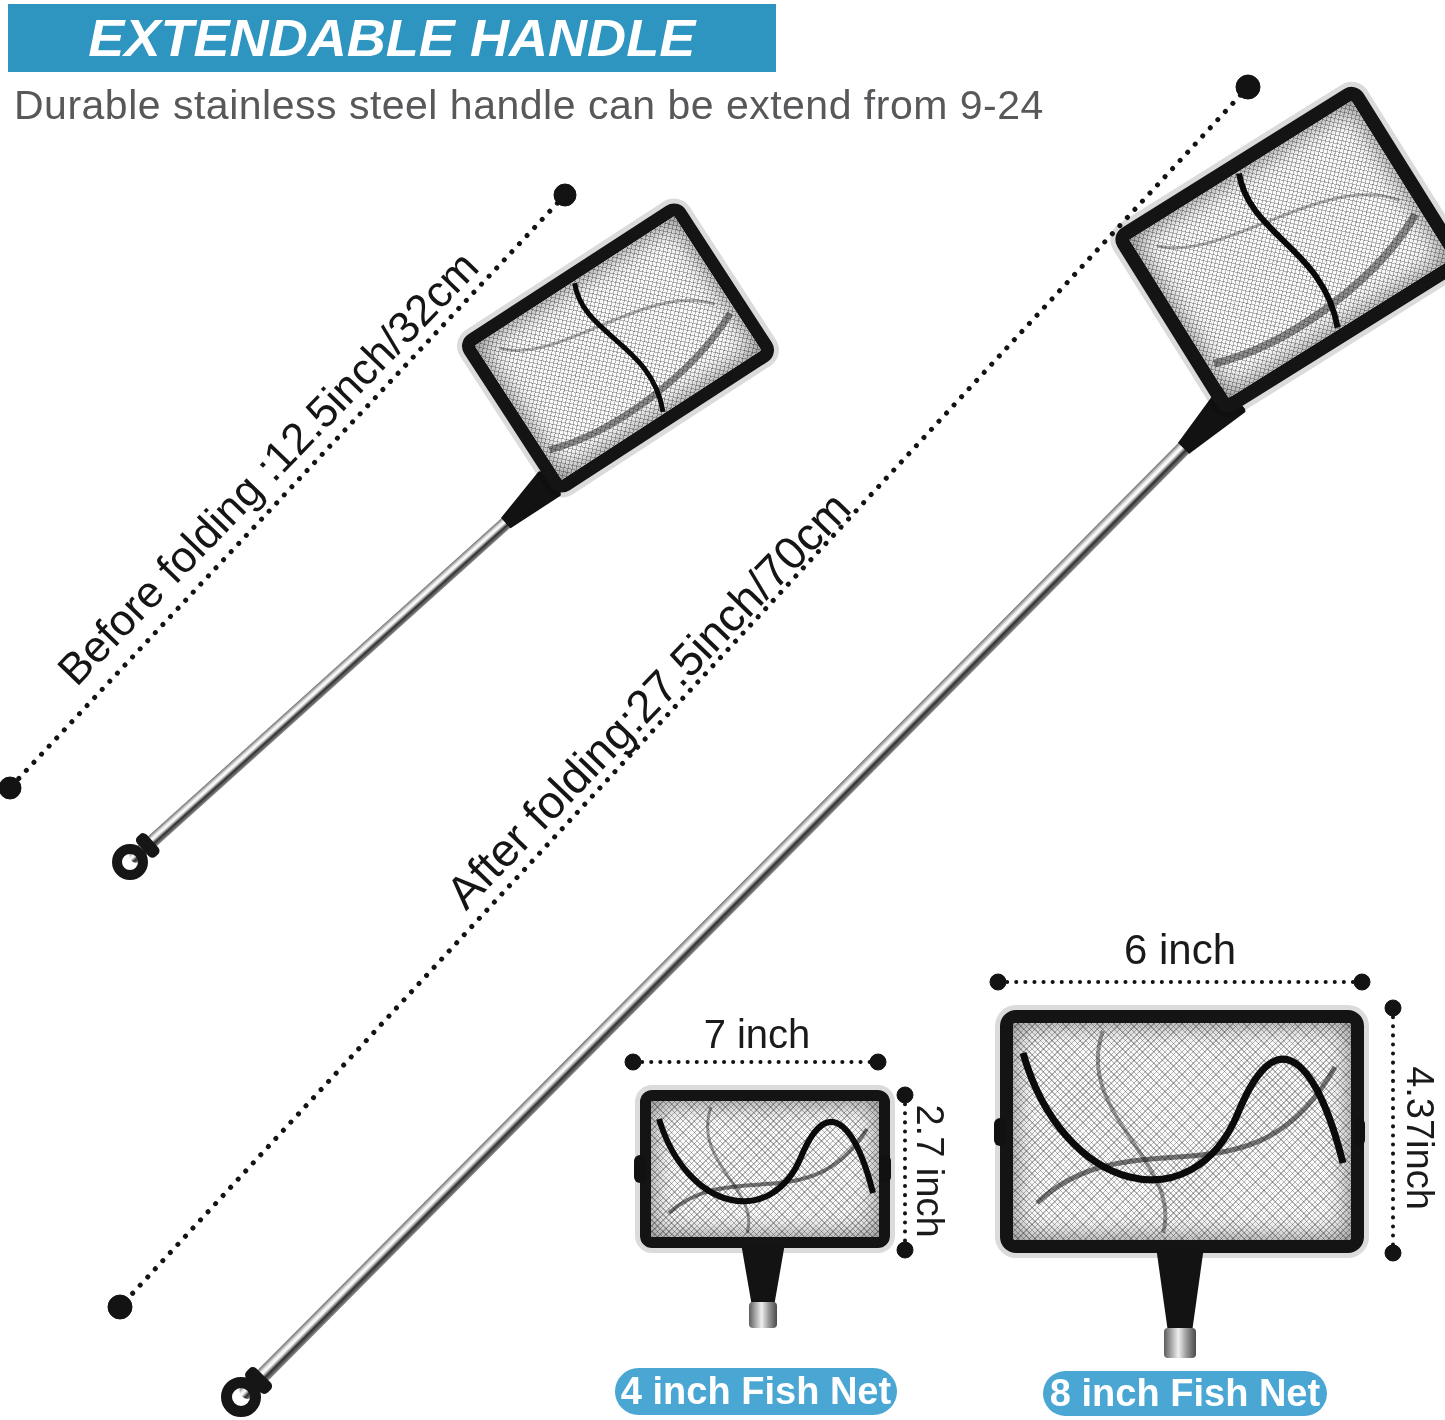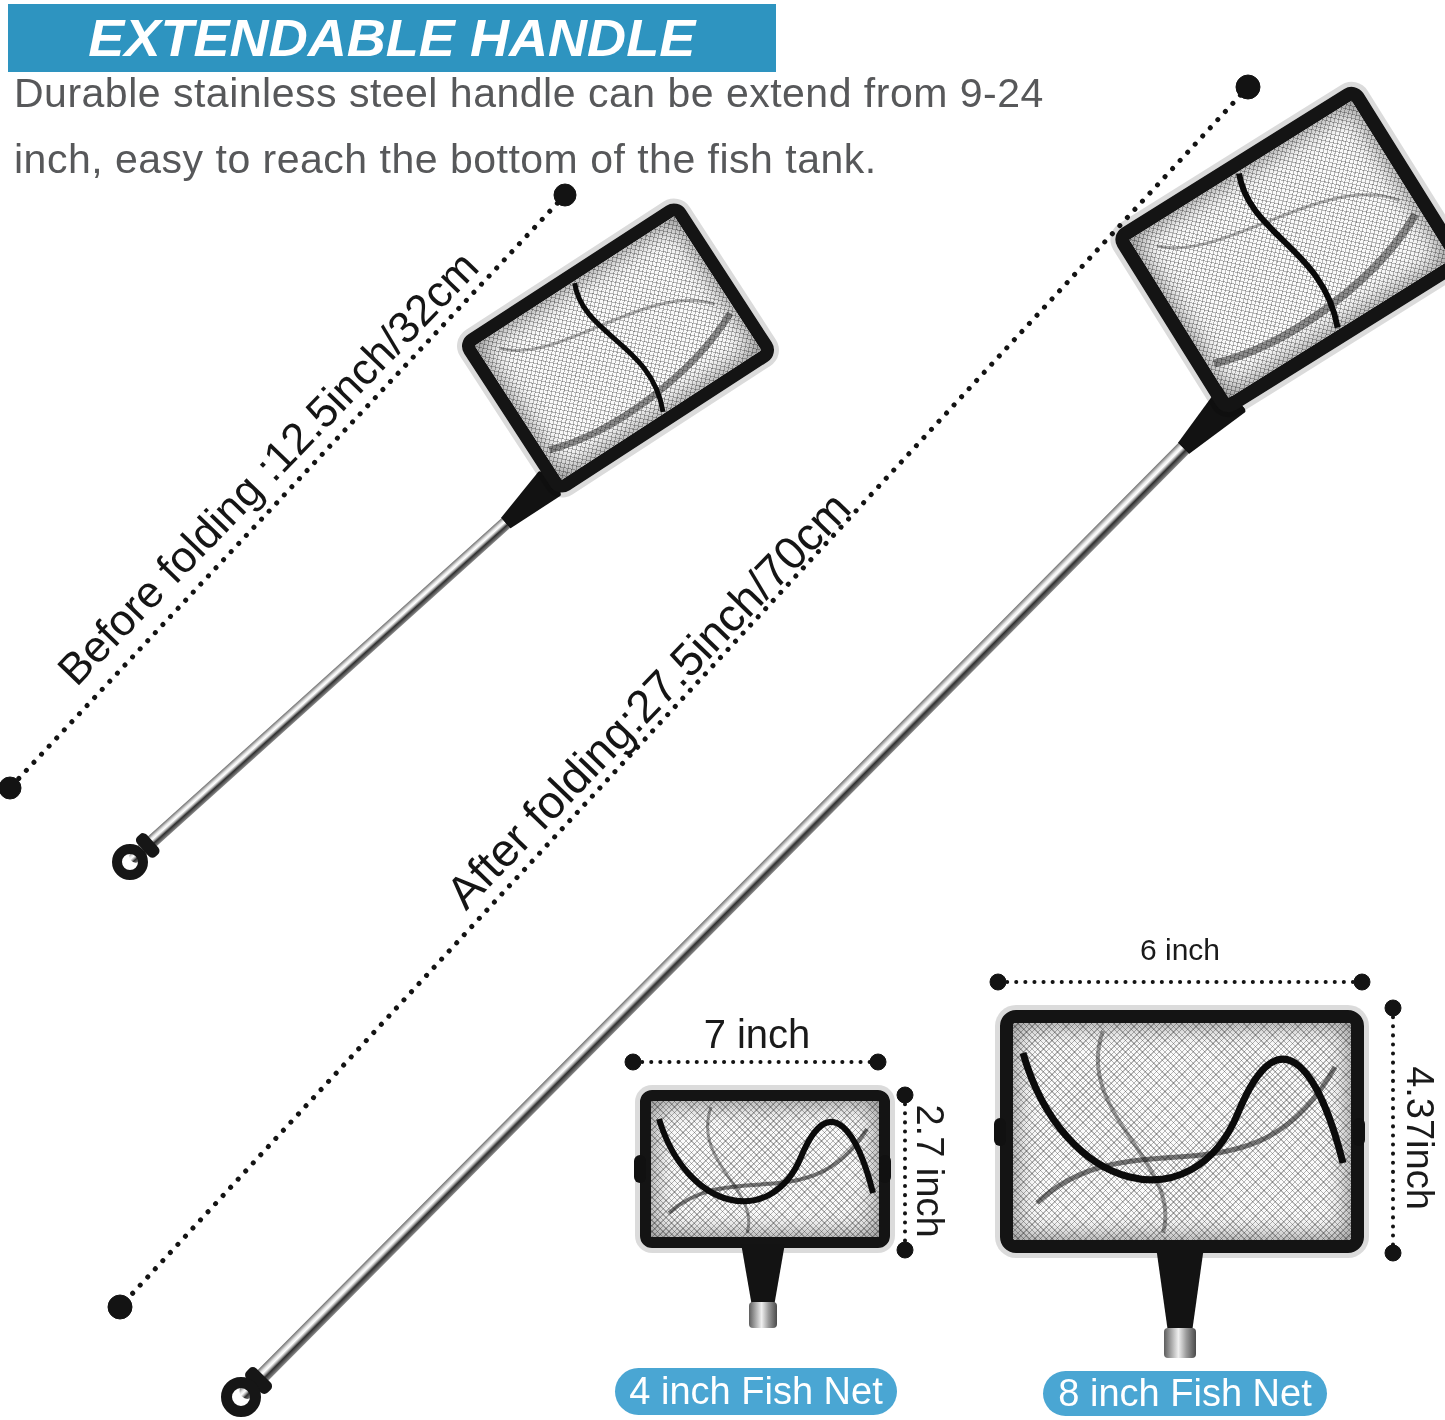--- a/index.html
+++ b/index.html
@@ -17,37 +17,37 @@
     display:flex; align-items:center; justify-content:center;
   }
   #page-title {
     color:#ffffff; font-size:52px; font-weight:bold; font-style:italic;
     letter-spacing:0px; white-space:nowrap; transform:scaleX(1.04);
   }
   .desc-line {
     position:absolute; left:14px; color:#57585a; font-size:41px;
     white-space:nowrap; letter-spacing:0.5px;
   }
-  #description-line-1 { top:70px; }
+  #description-line-1 { top:82px; }
   #description-line-2 { top:136px; }
 
   
   #dimension-lines { position:absolute; left:0; top:0; z-index:6; pointer-events:none; }
 
   .diagonal-label {
     position:absolute; z-index:7; color:#151515; white-space:nowrap;
     transform:translate(-50%,-50%) rotate(-46deg);
   }
   #before-folding-label { left:268px; top:468px; font-size:44px; }
   #after-folding-label  { left:648px; top:700px; font-size:46px; }
 
   .dim-label { position:absolute; z-index:7; color:#1a1a1a; white-space:nowrap; }
   #closeup1-width-label  { left:757px;  top:1034px; font-size:40px; transform:translate(-50%,-50%); }
   #closeup1-height-label { left:929px;  top:1171px; font-size:38px; transform:translate(-50%,-50%) rotate(90deg); }
-  #closeup2-width-label  { left:1180px; top:950px;  font-size:30px; transform:translate(-50%,-50%); }
+  #closeup2-width-label  { left:1180px; top:950px;  font-size:42px; transform:translate(-50%,-50%); }
   #closeup2-height-label { left:1419px; top:1138px; font-size:38px; transform:translate(-50%,-50%) rotate(90deg); }
 
   
   .net-head {
     position:absolute; border:13px solid #141414; border-radius:14px;
     box-shadow:0 0 0 5px rgba(0,0,0,0.14); z-index:3; overflow:hidden;
   }
   .mesh {
     position:absolute; inset:0;
     background:
@@ -80,36 +80,35 @@
   
   .cone { position:absolute; background:#131313; border-radius:6px; z-index:3;
           clip-path:polygon(8% 0, 92% 0, 72% 100%, 28% 100%); }
   .cone-tip { position:absolute; border-radius:4px; z-index:3;
           background:linear-gradient(to right,#5d5d5d,#efefef 45%,#9a9a9a 70%,#4a4a4a); }
   .side-clip { position:absolute; width:12px; height:28px; background:#111111; border-radius:6px; z-index:4; }
 
   
   .badge {
     position:absolute; z-index:7; background:#4aa6d3; color:#ffffff;
-    font-weight:normal; display:flex; align-items:center; justify-content:center;
+    font-weight:bold; display:flex; align-items:center; justify-content:center;
     white-space:nowrap;
   }
   #closeup1-badge { left:615px; top:1368px; width:282px; height:47px; border-radius:25px; font-size:38px; }
   #closeup2-badge { left:1043px; top:1371px; width:284px; height:45px; border-radius:24px; font-size:38px; }
 </style>
 </head>
 <body>
 
 <div id="canvas">
 
   <div id="header-banner" style="background-color: rgb(46, 148, 192);">
     <span id="page-title">EXTENDABLE HANDLE</span>
   </div>
   <div class="desc-line" id="description-line-1">Durable stainless steel handle can be extend from 9-24</div>
-  <div class="desc-line" id="description-line-2">inch, easy to reach the bottom of the fish tank.</div>
 
   <svg id="dimension-lines" width="1445" height="1420" viewBox="0 0 1445 1420">
     <g stroke="#131313" fill="#131313">
 
       <line x1="565" y1="195" x2="8" y2="790" stroke-width="5" stroke-linecap="round" stroke-dasharray="0.1 11"></line>
       <circle cx="565" cy="195" r="11"></circle>
         <circle cx="10" cy="788" r="11"></circle>
 
       <line x1="1248" y1="87" x2="120" y2="1307" stroke-width="5" stroke-linecap="round" stroke-dasharray="0.1 11"></line>
       <circle cx="1248" cy="87" r="12"></circle>

